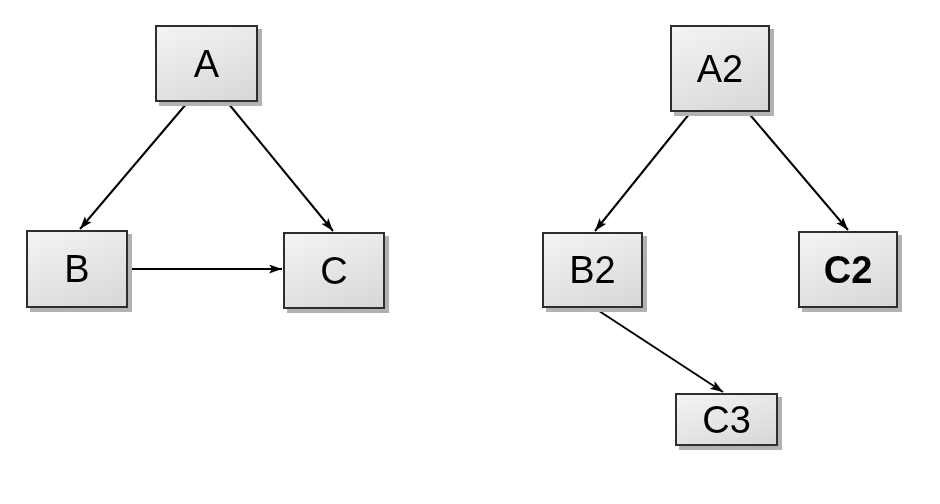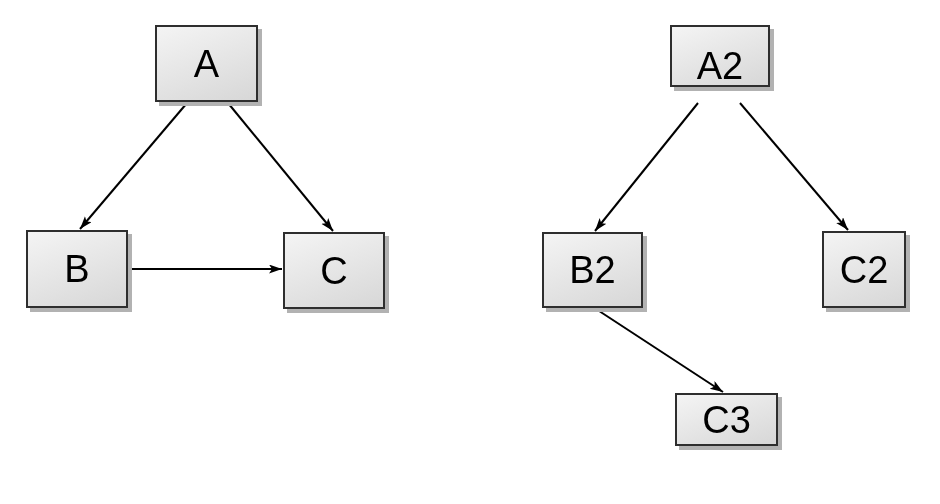--- a/index.html
+++ b/index.html
@@ -66,26 +66,26 @@
 
   <div class="node" style="left: 155px; top: 25px; width: 103px; height: 77px;">
         <span class="node-label">A</span>
       </div>
       <div class="node" style="left: 26px; top: 230px; width: 102px; height: 78px;">
         <span class="node-label">B</span>
       </div>
       <div class="node" style="left: 283px; top: 232px; width: 102px; height: 77px;">
         <span class="node-label">C</span>
       </div>
-      <div class="node" style="left: 670px; top: 25px; width: 100px; height: 62px; align-items: flex-end;">
+      <div class="node" style="left: 670px; top: 25px; width: 100px; height: 87px;">
         <span class="node-label">A2</span>
       </div>
       <div class="node" style="left: 542px; top: 232px; width: 101px; height: 76px;">
         <span class="node-label">B2</span>
       </div>
-      <div class="node" style="left: 822px; top: 231px; width: 84px; height: 77px;">
+      <div class="node" style="left: 798px; top: 231px; width: 100px; height: 77px; font-weight: bold;">
         <span class="node-label">C2</span>
       </div>
       <div class="node" style="left: 675px; top: 393px; width: 103px; height: 53px;">
         <span class="node-label">C3</span>
       </div>
     </div>
 </div>
 
 </body></html>

